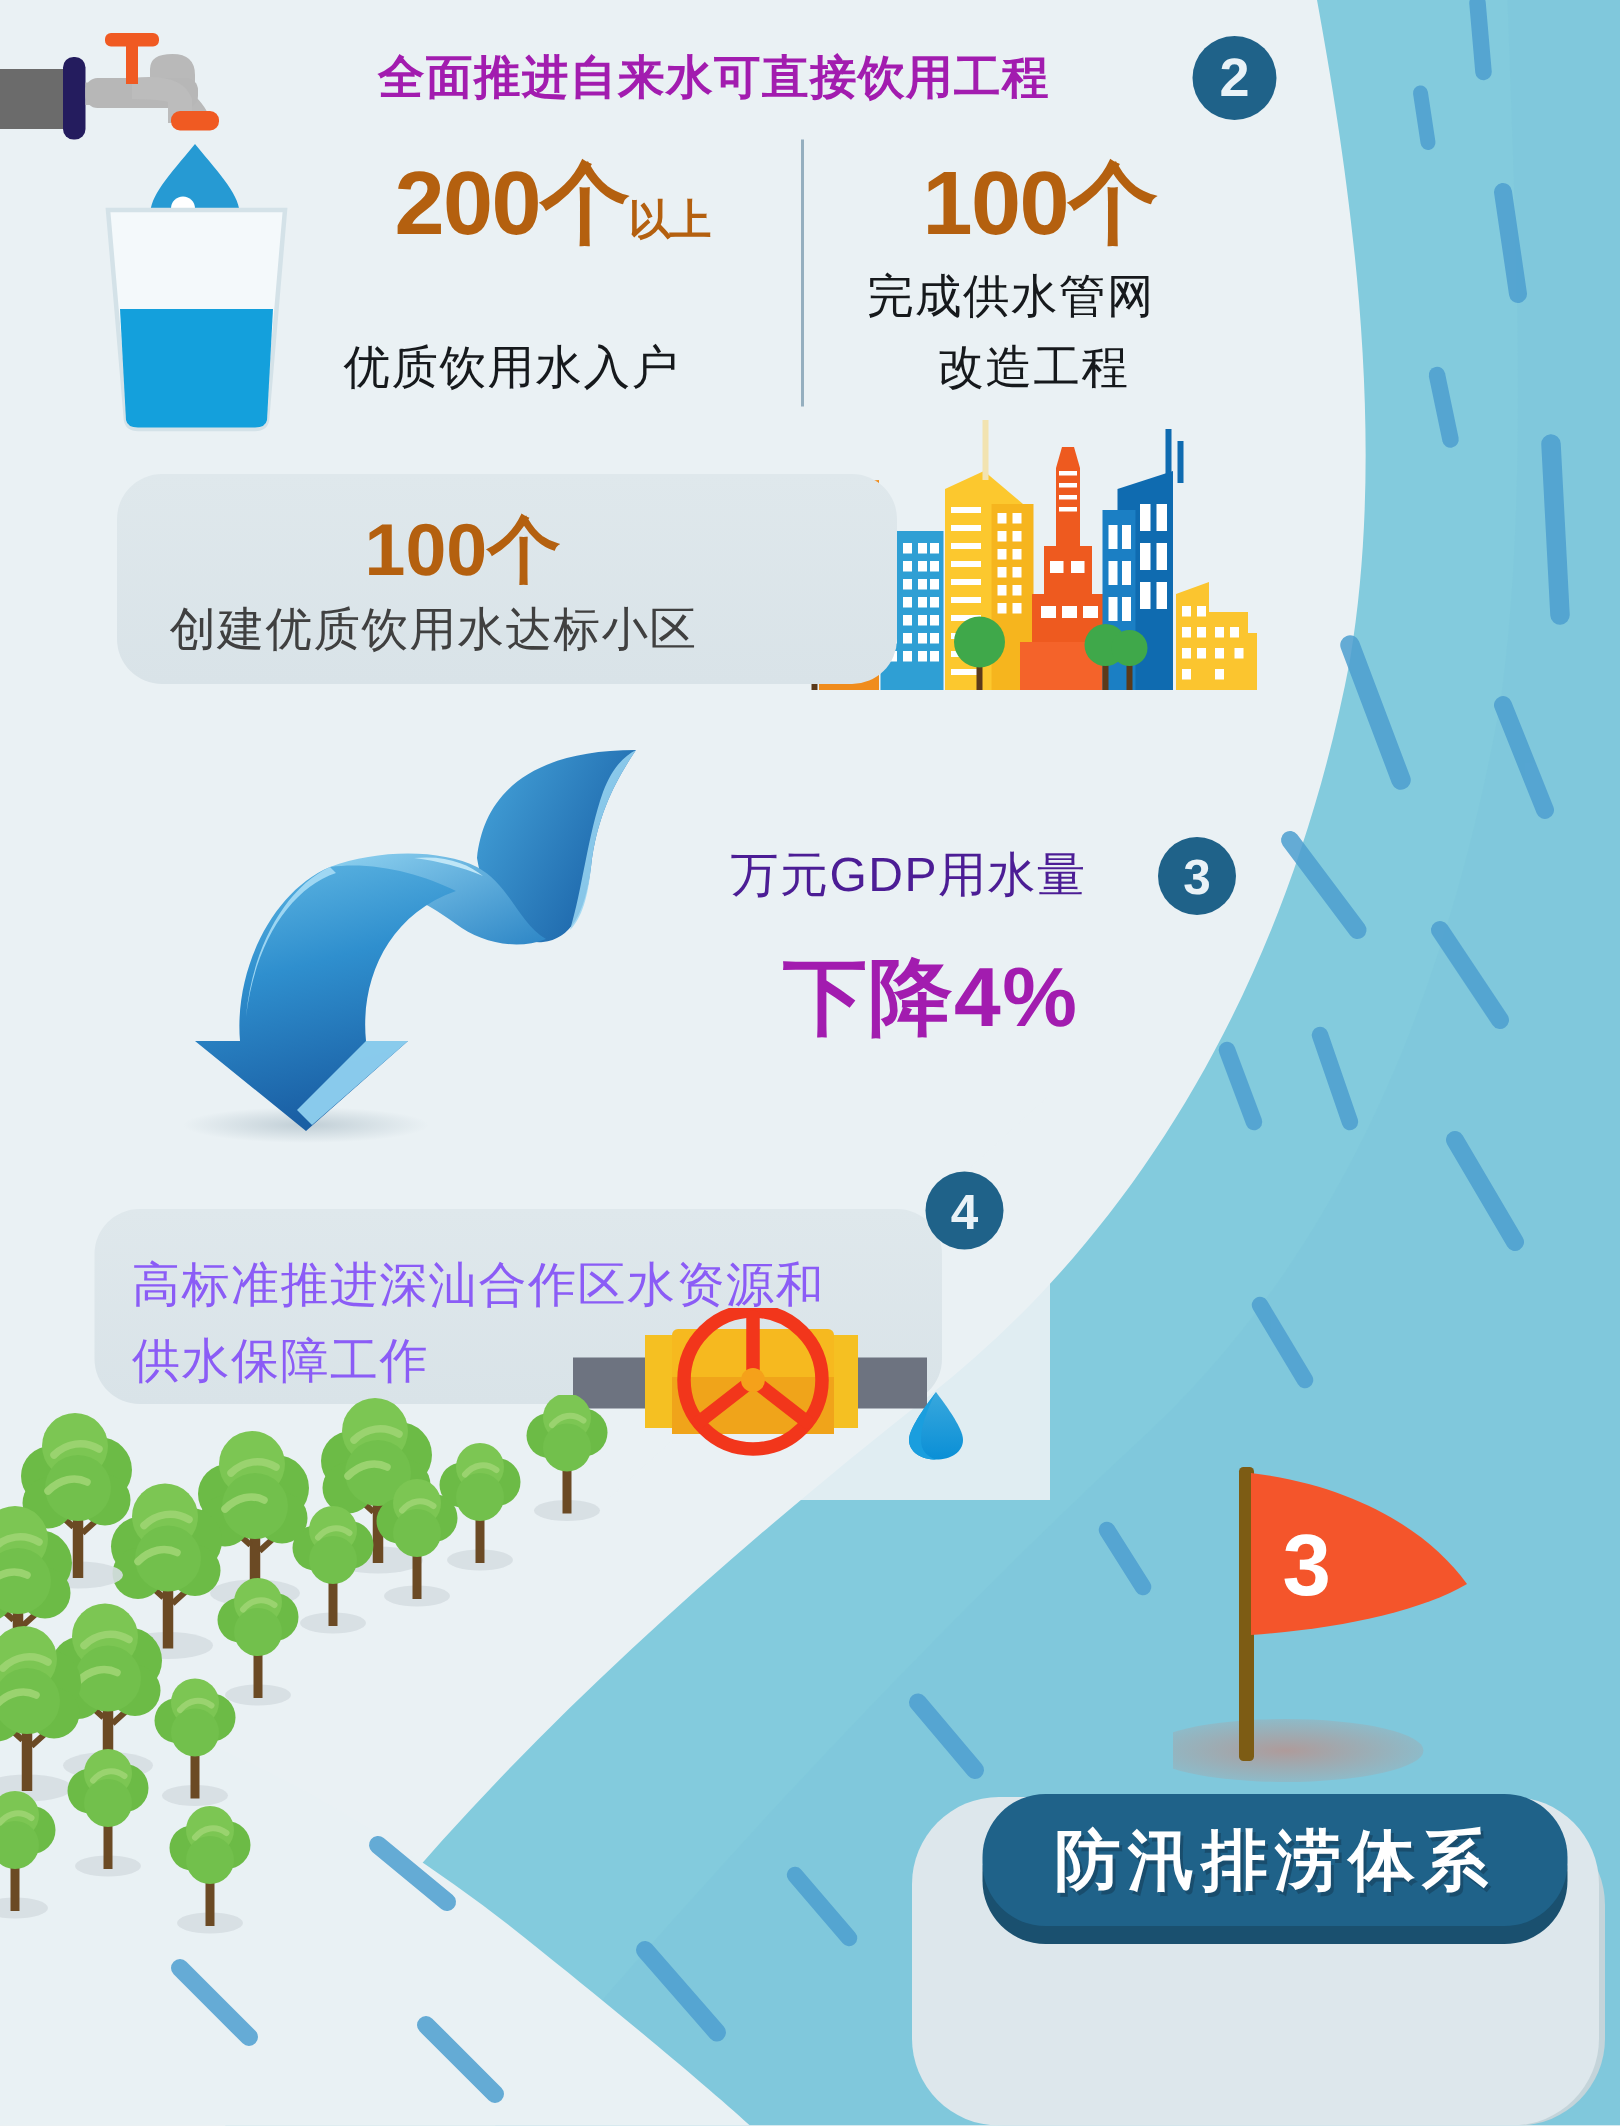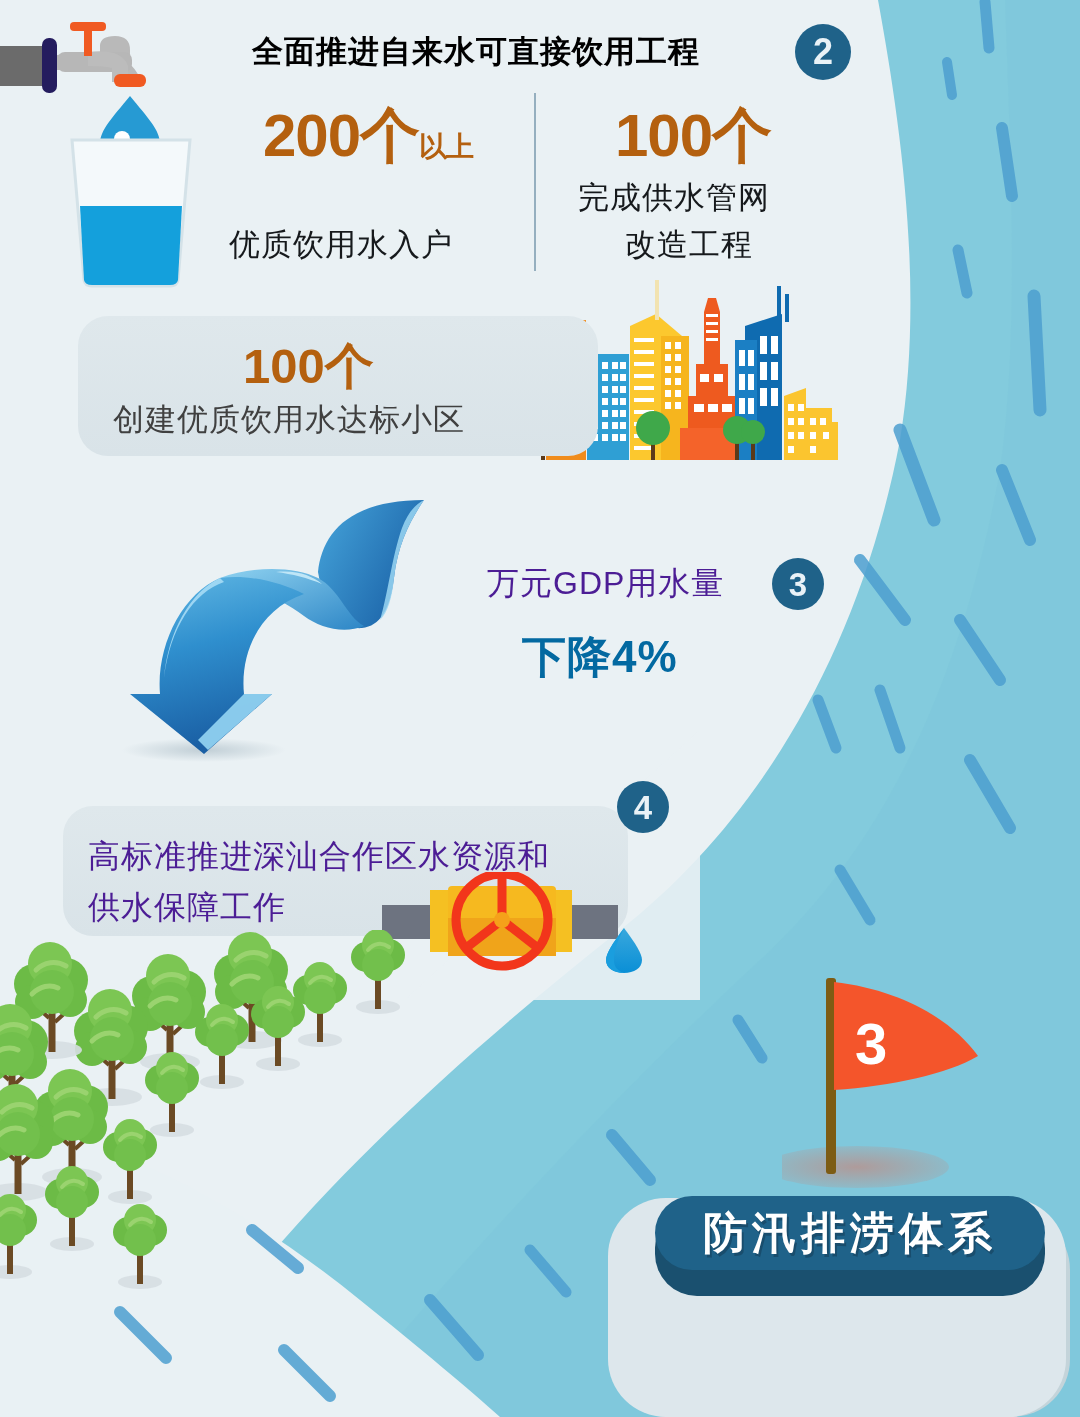--- a/index.html
+++ b/index.html
@@ -16,21 +16,21 @@
   
   .card{
     position:absolute;
     background:#dde6ea;
     border-radius:30px;
   }
   .card.soft{background:linear-gradient(180deg,#dfe8ec 0%,#d9e3e8 100%);}
 
   .hdr-title{
     position:absolute;
-    font-size:31px;font-weight:bold;color:#000000;
+    font-size:31px;font-weight:bold;color:#a21caf;
     letter-spacing:1px;white-space:nowrap;
   }
   .badge{
     position:absolute;
     width:56px;height:56px;border-radius:50%;
     background:#1f6289;color:#e9f2f7;
     font-size:36px;font-weight:bold;
     display:flex;align-items:center;justify-content:center;
     line-height:1;
   }
@@ -52,24 +52,24 @@
   .cardnum{
     position:absolute;color:#b4600f;font-weight:bold;font-size:49px;white-space:nowrap;
   }
   .cardtext{
     position:absolute;font-size:31px;color:#404040;white-space:nowrap;letter-spacing:1px;
   }
   .gdp-label{
     position:absolute;font-size:32px;color:#4c1d95;white-space:nowrap;letter-spacing:1px;
   }
   .gdp-value{
-    position:absolute;font-size:44px;font-weight:bold;color:#0369a1;white-space:nowrap;letter-spacing:1px;
+    position:absolute;font-size:56px;font-weight:bold;color:#a21caf;white-space:nowrap;letter-spacing:1px;
   }
   .sec4-line{
-    position:absolute;font-size:32px;color:#4c1d95;white-space:nowrap;letter-spacing:1px;
+    position:absolute;font-size:32px;color:#8b5cf6;white-space:nowrap;letter-spacing:1px;
   }
 
   
   .bottom-panel{
     position:absolute;
     background:#dde7ec;
     border-radius:58px;
   }
   .bottom-panel-shadow{
     position:absolute;background:#c4d4da;border-radius:58px;
@@ -464,18 +464,18 @@
     <ellipse cx="75" cy="205" rx="92" ry="21" fill="url(#flagShadow)"></ellipse>
     <rect x="44" y="16" width="10" height="196" rx="3" fill="#7d5c14"></rect>
     <path d="M 52 20 C 120 28 170 58 196 94 C 166 112 110 124 52 128 Z" fill="#f4552b"></path>
   </svg>
   <div class="flagnum" style="left:855px;top:1010px;">3</div>
 
   <div class="bottom-panel-shadow" style="left:612px;top:1212px;width:458px;height:205px;"></div>
   <div class="bottom-panel" style="left:608px;top:1198px;width:458px;height:219px;"></div>
 
   <div class="pill-shadow" style="left:655px;top:1206px;width:390px;height:90px;"></div>
-  <div class="pill" style="left:655px;top:1196px;width:390px;height:74px;">
+  <div class="pill" style="left:655px;top:1196px;width:390px;height:88px;">
     <span>防汛排涝体系</span>
   </div>
 
 
 </div>
 
 </body></html>

